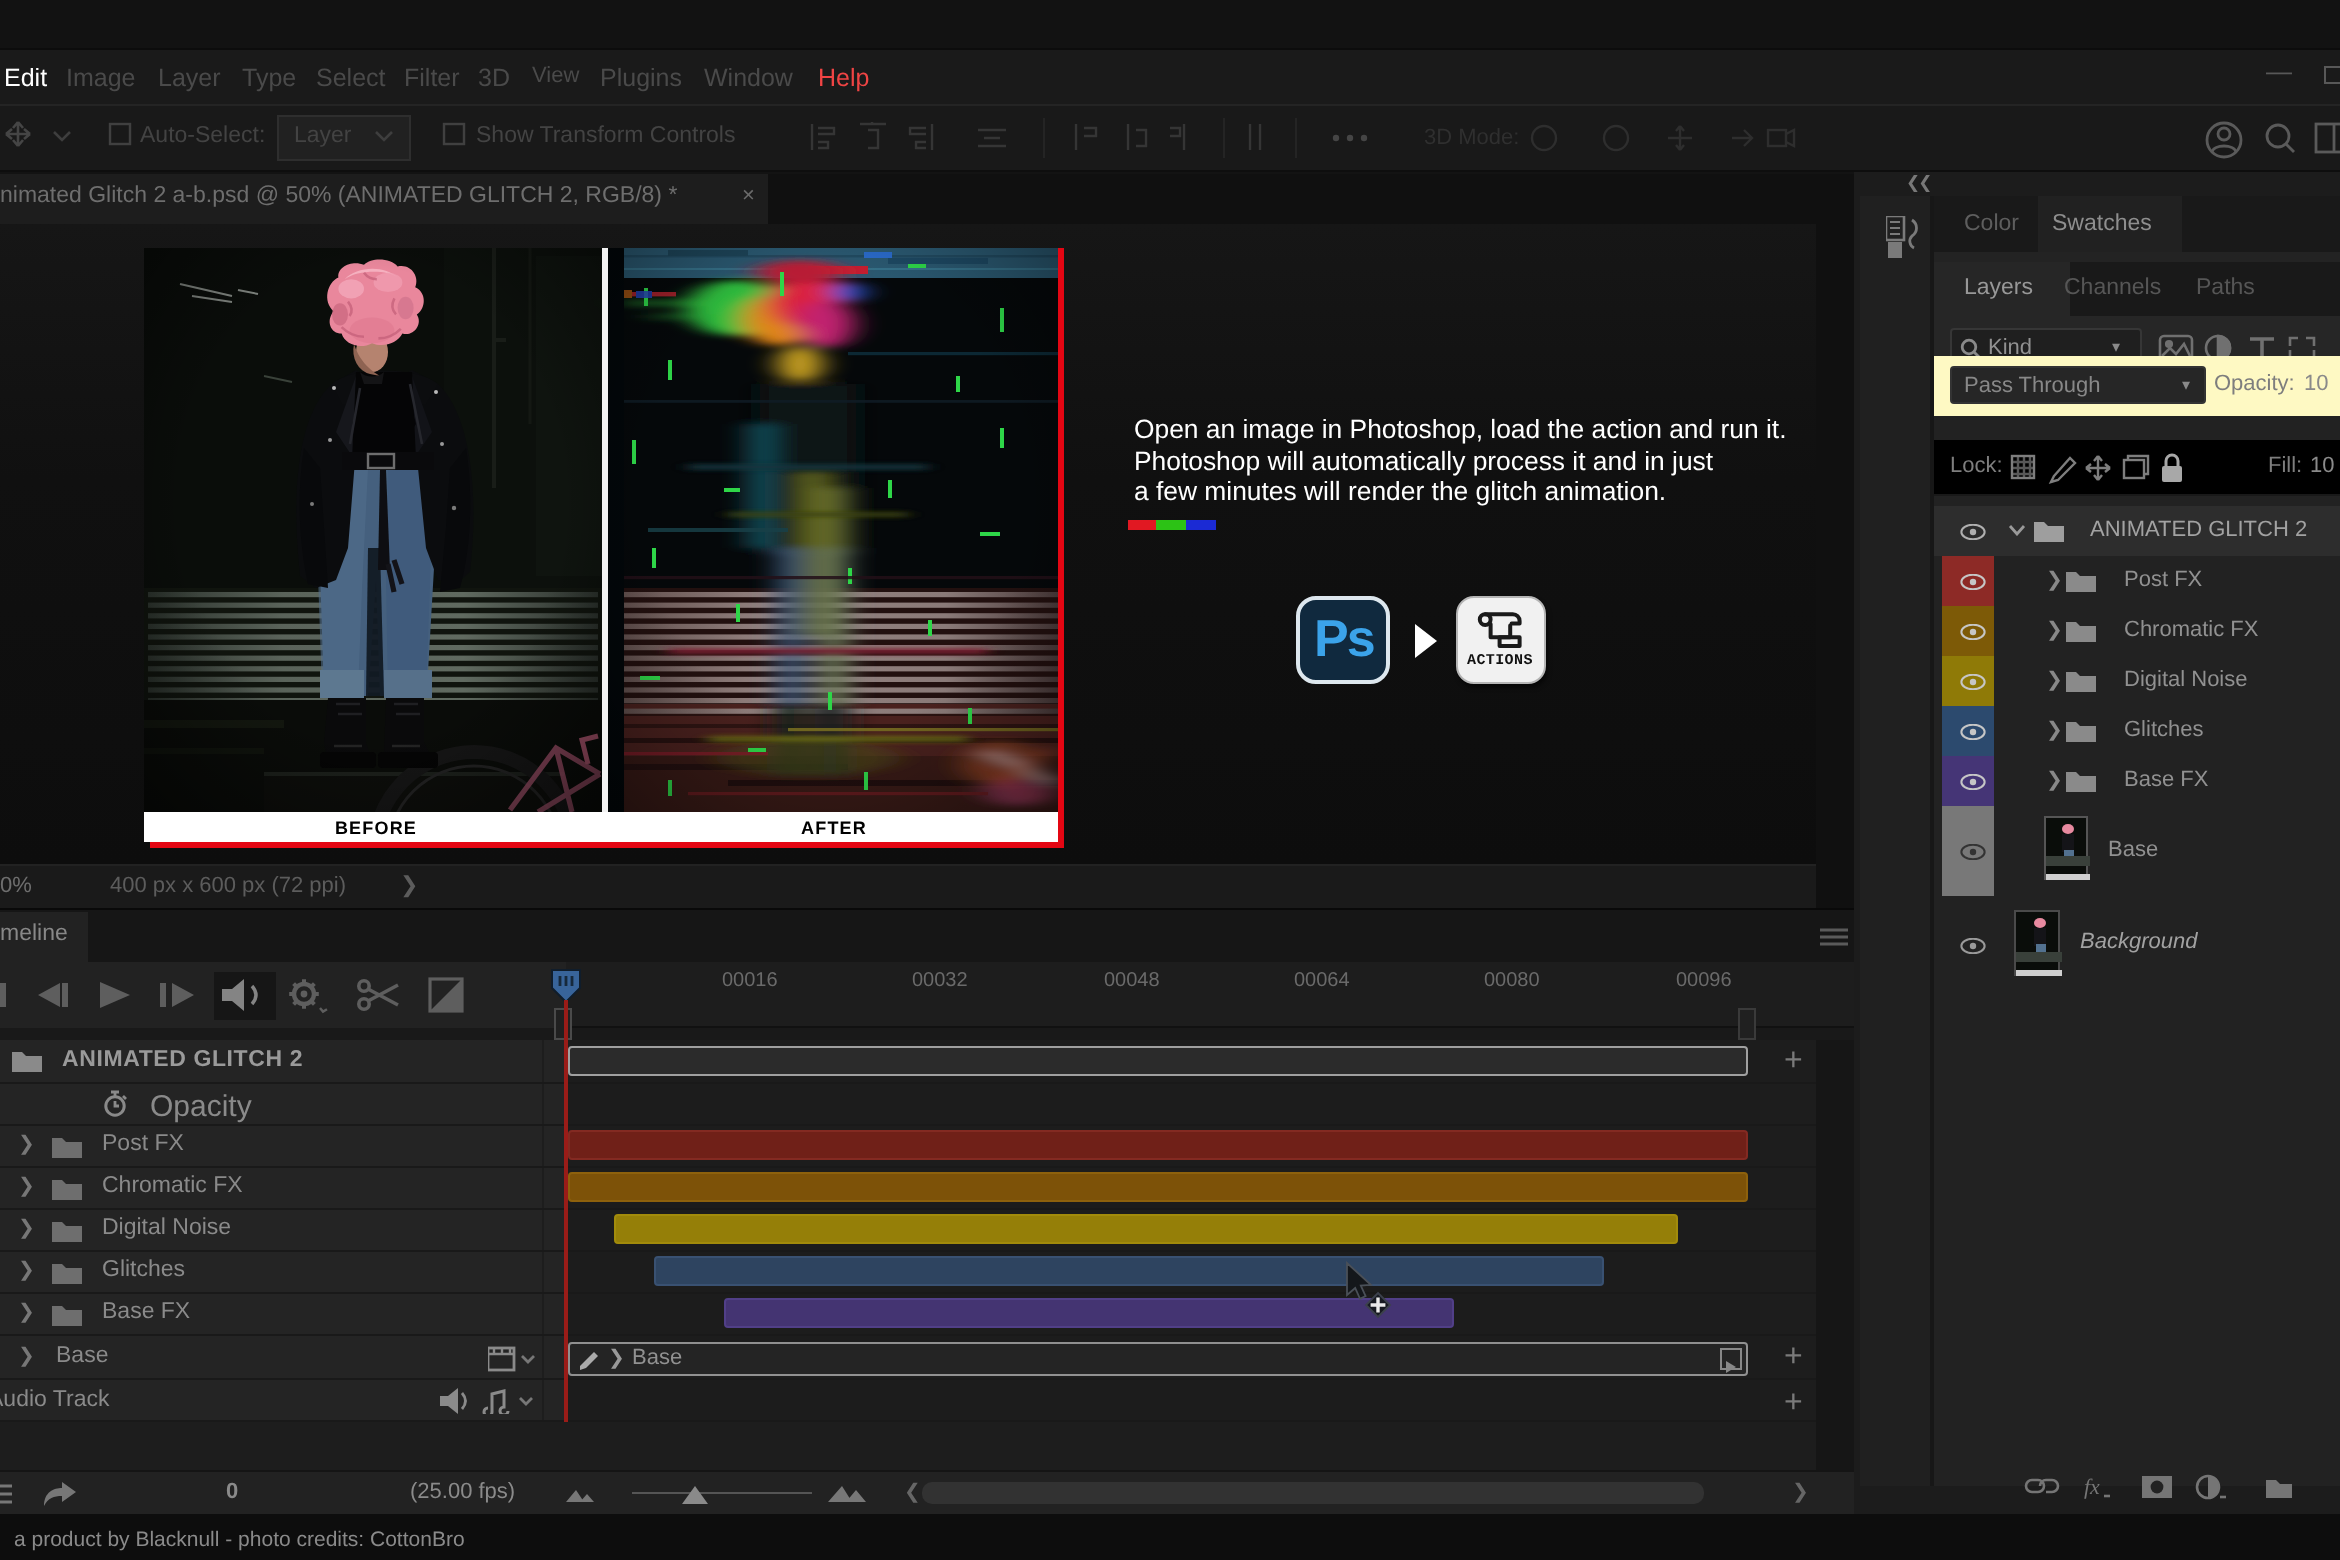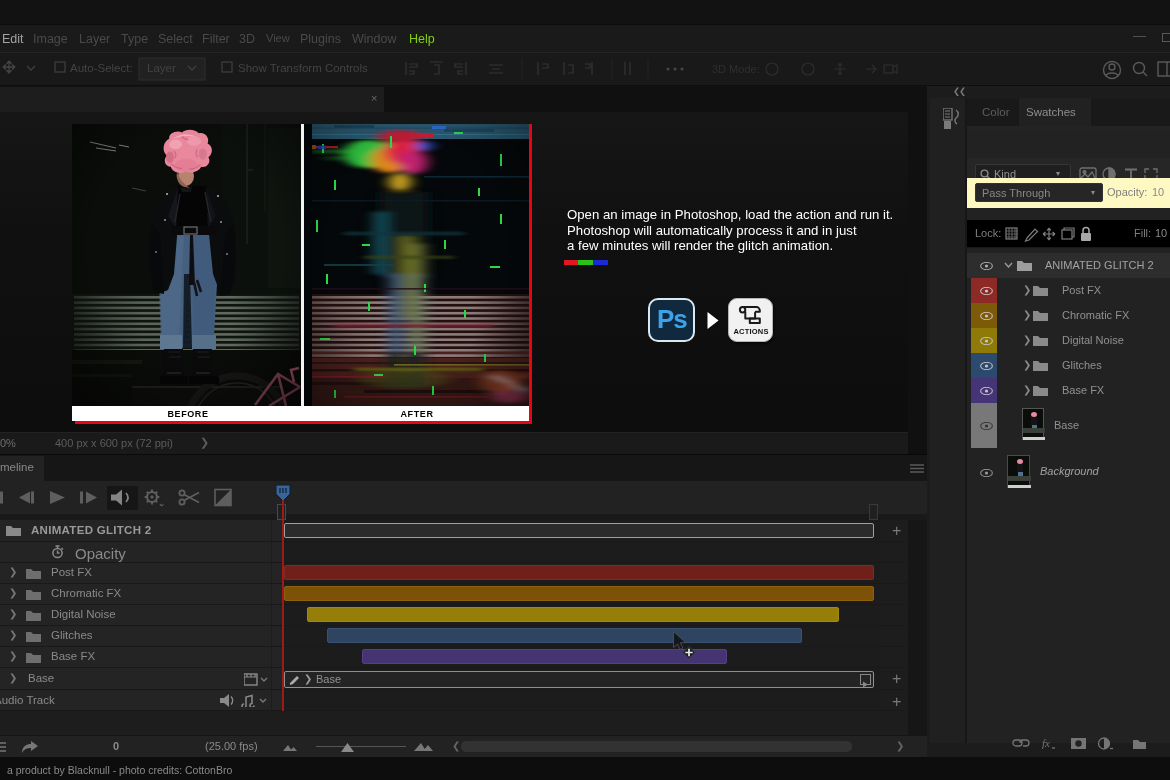--- a/index.html
+++ b/index.html
@@ -7,31 +7,31 @@
   body { font-family:"Liberation Sans", sans-serif; position:relative; }
   .abs { position:absolute; }
   .txt { position:absolute; white-space:nowrap; }
 </style>
 </head>
 <body>
 
 <div class="abs" style="left:0;top:0;width:1170px;height:24px;background:#121212;"></div>
 
 <div class="abs" style="left:0;top:24px;width:1170px;height:28px;background:#1a1a1a;border-top:1px solid #0c0c0c;">
-  <div class="txt" style="left:2px;top:7px;font-size:12.5px;color:#a3a3a3;">Edit</div>
+  <div class="txt" style="left:2px;top:7px;font-size:12.5px;color:#ffffff;">Edit</div>
   <div class="txt" style="left:33px;top:7px;font-size:12.5px;color:#4a4a4a;">Image</div>
   <div class="txt" style="left:79px;top:7px;font-size:12.5px;color:#4a4a4a;">Layer</div>
   <div class="txt" style="left:121px;top:7px;font-size:12.5px;color:#4a4a4a;">Type</div>
   <div class="txt" style="left:158px;top:7px;font-size:12.5px;color:#4a4a4a;">Select</div>
   <div class="txt" style="left:202px;top:7px;font-size:12.5px;color:#4a4a4a;">Filter</div>
   <div class="txt" style="left:239px;top:7px;font-size:12.5px;color:#4a4a4a;">3D</div>
   <div class="txt" style="left:266px;top:7px;font-size:11px;color:#4a4a4a;">View</div>
   <div class="txt" style="left:300px;top:7px;font-size:12.5px;color:#4a4a4a;">Plugins</div>
   <div class="txt" style="left:352px;top:7px;font-size:12.5px;color:#4a4a4a;">Window</div>
-  <div class="txt" style="left:409px;top:7px;font-size:12.5px;color:#84cc16;">Help</div>
+  <div class="txt" style="left:409px;top:7px;font-size:12.5px;color:#ef4444;">Help</div>
   <div class="txt" style="left:1133px;top:3px;font-size:13px;color:#585858;">—</div>
   <div class="abs" style="left:1162px;top:8px;width:9px;height:9px;border:1px solid #585858;"></div>
 </div>
 
 <div class="abs" style="left:0;top:52px;width:1170px;height:34px;background:#191919;border-top:1px solid #242424;border-bottom:1px solid #0e0e0e;" id="opts">
   <svg class="abs" style="left:0;top:0;" width="1170" height="34" viewBox="0 0 1170 34">
     <g stroke="#454545" stroke-width="1.3" fill="none">
       <path d="M9 8 v12 M3 14 h12 M9 8 l-2.5 3 M9 8 l2.5 3 M9 20 l-2.5 -3 M9 20 l2.5 -3 M3 14 l3 -2.5 M3 14 l3 2.5 M15 14 l-3 -2.5 M15 14 l-3 2.5"></path>
     </g>
     <path d="M27 13 l4 4 l4 -4" stroke="#3e3e3e" stroke-width="1.3" fill="none"></path>
@@ -77,20 +77,21 @@
     </g>
   </svg>
   <div class="txt" style="left:70px;top:9px;font-size:11.5px;color:#434343;">Auto-Select:</div>
   <div class="txt" style="left:147px;top:9px;font-size:11.5px;color:#434343;">Layer</div>
   <div class="txt" style="left:238px;top:9px;font-size:11.5px;color:#434343;">Show Transform Controls</div>
   <div class="txt" style="left:712px;top:10px;font-size:11px;color:#2f2f2f;">3D Mode:</div>
 </div>
 
 <div class="abs" style="left:0;top:87px;width:927px;height:25px;background:#101010;">
   <div class="abs" style="left:0;top:0;width:384px;height:25px;background:#1d1d1d;"></div>
+  <div class="txt" style="left:0px;top:5px;font-size:11.5px;color:#6e6e6e;">nimated Glitch 2 a-b.psd @ 50% (ANIMATED GLITCH 2, RGB/8) *</div>
   <div class="txt" style="left:371px;top:5px;font-size:11px;color:#6a6a6a;">×</div>
 </div>
 
 <div class="abs" style="left:0;top:112px;width:908px;height:320px;background:linear-gradient(180deg,#161616 0%,#101010 40%,#0d0d0d 100%);"></div>
 
 <div class="abs" style="left:0;top:432px;width:908px;height:22px;background:#1a1a1a;border-top:1px solid #222;">
   <div class="txt" style="left:0;top:4px;font-size:11px;color:#6e6e6e;">0%</div>
   <div class="txt" style="left:55px;top:4px;font-size:11px;color:#5c5c5c;">400 px x 600 px (72 ppi)</div>
   <div class="txt" style="left:200px;top:3px;font-size:11px;color:#5c5c5c;">❯</div>
 </div>
@@ -341,21 +342,21 @@
 <div class="abs" style="left:593px;top:260px;width:15px;height:5px;background:#1b2ad4;"></div>
 
 <div class="abs" style="left:648px;top:298px;width:47px;height:44px;border-radius:10px;background:#10293e;border:2px solid #dde7ee;">
   <div class="txt" style="left:7px;top:4px;font-size:26px;font-weight:bold;color:#3ba3ea;letter-spacing:-1px;">Ps</div>
 </div>
 
 <svg class="abs" style="left:706px;top:311px;" width="14" height="19" viewBox="0 0 14 19">
     <path d="M1.5 1 L12.5 9.5 L1.5 18 Z" fill="#fff"></path>
   </svg>
 
-<div class="abs" style="left:728px;top:298px;width:45px;height:44px;border-radius:9px;background:#f1f1f1;border:1px solid #b5b5b5;box-shadow:1px 2px 2px rgba(0,0,0,.5);">
+<div class="abs" style="left:728px;top:298px;width:45px;height:44px;border-radius:9px;background:#f1f1f1;border:1px solid #b5b5b5;box-shadow:1px 2px 2px rgba(0,0,0,.5);font-family:Liberation Mono, monospace;">
   <svg class="abs" style="left:9px;top:5px;" width="26" height="22" viewBox="0 0 26 22">
     <g fill="none" stroke="#1a1a1a" stroke-width="2" stroke-linejoin="round" stroke-linecap="round">
       <circle cx="4.6" cy="5.8" r="2.7"></circle>
       <path d="M4.6 3.1 h13.8 a3.4 3.4 0 0 1 3.4 3.4 v1.2 h-4"></path>
       <path d="M7.3 8 v6.6 h9.8 v-5.8"></path>
       <rect x="11.8" y="14.6" width="10" height="4.4"></rect>
     </g>
   </svg>
   <div class="txt" style="left:4.5px;top:28px;font-size:7.5px;font-weight:bold;color:#111;letter-spacing:0.2px;">ACTIONS</div>
 </div>
@@ -396,20 +397,28 @@
         <circle cx="182" cy="12" r="2.6"></circle>
           <circle cx="182" cy="21" r="2.6"></circle>
         <path d="M184 13.5 L199 21.5 M184 19.5 L199 11.5"></path>
       </g>
       <g>
         <rect x="215" y="8.5" width="16" height="16" fill="none" stroke="#5e5e5e" stroke-width="1.6"></rect>
         <path d="M231 8.5 v16 h-16 z" fill="#5e5e5e"></path>
       </g>
     </svg>
 
+    <div class="abs" style="left:283px;top:0;width:644px;height:33px;background:#1d1d1d;border-bottom:1px solid #111;">
+      <div class="txt" style="left:78px;top:4px;font-size:10px;color:#6a6a6a;">00016</div>
+      <div class="txt" style="left:173px;top:4px;font-size:10px;color:#6a6a6a;">00032</div>
+      <div class="txt" style="left:269px;top:4px;font-size:10px;color:#6a6a6a;">00048</div>
+      <div class="txt" style="left:364px;top:4px;font-size:10px;color:#6a6a6a;">00064</div>
+      <div class="txt" style="left:459px;top:4px;font-size:10px;color:#6a6a6a;">00080</div>
+      <div class="txt" style="left:555px;top:4px;font-size:10px;color:#6a6a6a;">00096</div>
+    </div>
 
     <svg class="abs" style="left:275px;top:3px;" width="16" height="18" viewBox="0 0 16 18">
       <path d="M1 1 h14 v9 L8 17 L1 10 Z" fill="#38649a" stroke="#101d2b" stroke-width="1"></path>
       <path d="M5 4 v5 M8 4 v5 M11 4 v5" stroke="#16293c" stroke-width="1.4"></path>
     </svg>
   </div>
 
   <div class="abs" style="left:0;top:60px;width:927px;height:6px;background:#191919;"></div>
   <div class="abs" style="left:277px;top:50px;width:9px;height:16px;background:#202020;border:1px solid #4a4a4a;"></div>
   <div class="abs" style="left:869px;top:50px;width:9px;height:16px;background:#202020;border:1px solid #3a3a3a;"></div>
@@ -549,20 +558,26 @@
   <div class="abs" style="left:38px;top:12px;width:2px;height:645px;background:#171717;"></div>
   <div class="abs" style="left:40px;top:12px;width:203px;height:645px;background:#222222;">
 
     <div class="abs" style="left:0;top:0;width:203px;height:28px;background:#191919;">
       <div class="abs" style="left:52px;top:0;width:72px;height:28px;background:#212121;"></div>
       <div class="txt" style="left:15px;top:8px;font-size:11.5px;color:#5e5e5e;">Color</div>
       <div class="txt" style="left:59px;top:8px;font-size:11.5px;color:#8e8e8e;">Swatches</div>
     </div>
     <div class="abs" style="left:0;top:28px;width:203px;height:5px;background:#232323;"></div>
 
+    <div class="abs" style="left:0;top:33px;width:203px;height:27px;background:#191919;">
+      <div class="abs" style="left:0;top:0;width:68px;height:27px;background:#262626;"></div>
+      <div class="txt" style="left:15px;top:7px;font-size:11.5px;color:#989898;">Layers</div>
+      <div class="txt" style="left:65px;top:7px;font-size:11.5px;color:#565656;">Channels</div>
+      <div class="txt" style="left:131px;top:7px;font-size:11.5px;color:#565656;">Paths</div>
+    </div>
 
     <div class="abs" style="left:0;top:60px;width:203px;height:32px;background:#262626;">
       <div class="abs" style="left:8px;top:6px;width:96px;height:20px;background:#1f1f1f;border:1px solid #363636;border-radius:2px;padding-left:12px;">
         <svg class="abs" style="left:4px;top:4px;" width="11" height="11" viewBox="0 0 11 11">
             <circle cx="4.5" cy="4.5" r="3.4" fill="none" stroke="#8a8a8a" stroke-width="1.4"></circle>
             <path d="M7 7 l3 3" stroke="#8a8a8a" stroke-width="1.4"></path>
           </svg>
         <div class="txt" style="left:18px;top:3px;font-size:11px;color:#919191;">Kind</div>
         <div class="txt" style="left:80px;top:4px;font-size:8px;color:#8a8a8a;">▾</div>
       </div>

